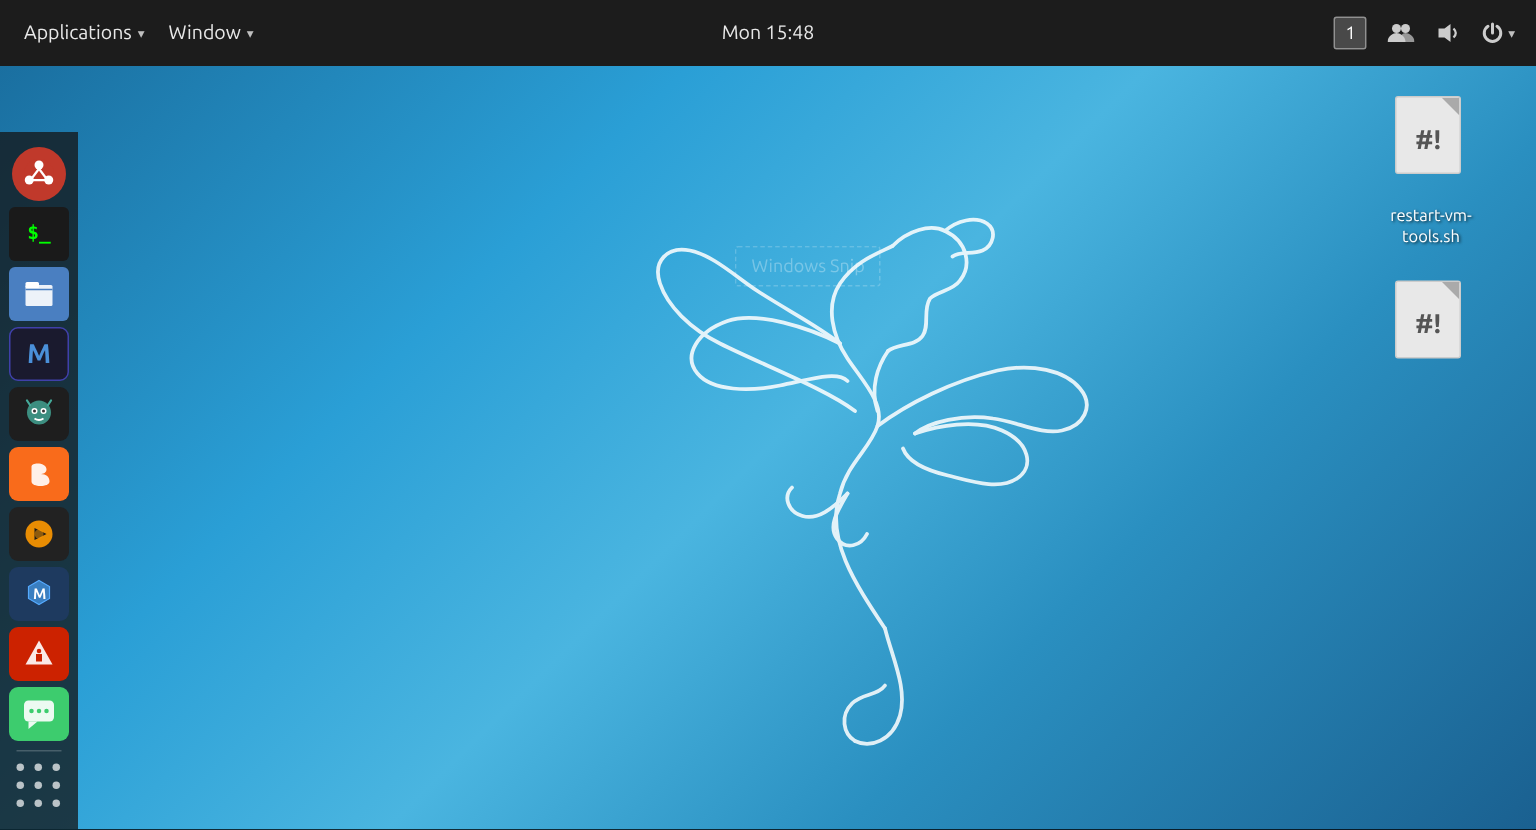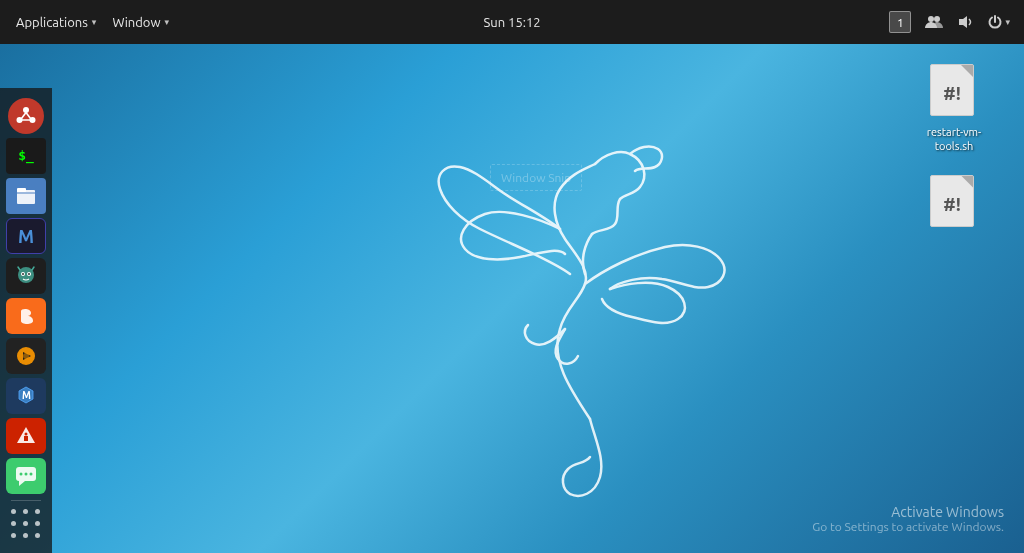--- a/index.html
+++ b/index.html
@@ -203,21 +203,21 @@
     .file-icon-hash {
       font-size: 18px;
       color: #555;
       font-weight: bold;
       margin-top: 6px;
     }
     .icon-label {
       color: #fff;
       font-size: 11px;
       text-align: center;
-      margin-top: 4px;
+      margin-top: 16px;
       text-shadow: 1px 1px 2px rgba(0,0,0,0.8);
       padding: 1px 3px;
       border-radius: 2px;
       word-break: break-word;
       line-height: 1.3;
     }
 
     
     #activate-windows {
       position: absolute;
@@ -245,21 +245,21 @@
 <div id="top-panel">
   <div class="panel-menu-item">
     <span>Applications</span>
     <span class="caret">▾</span>
   </div>
   <div class="panel-menu-item">
     <span>Window</span>
     <span class="caret">▾</span>
   </div>
 
-  <div class="panel-clock">Sun 15:12</div>
+  <div class="panel-clock">Mon 15:48</div>
 
   <div class="panel-right">
     <div class="panel-right-item">
       <div class="workspace-indicator">1</div>
     </div>
     <div class="panel-right-item">
 
       <svg width="18" height="16" viewBox="0 0 18 16" fill="none">
         <circle cx="6" cy="5" r="3" fill="#ccc"></circle>
         <circle cx="12" cy="5" r="3" fill="#ccc"></circle>
@@ -309,21 +309,21 @@
 
       <path d="M180 320 C185 340 195 360 190 378 C185 395 170 400 160 395"></path>
       <path d="M160 395 C152 390 150 378 158 370 C165 363 175 365 180 358"></path>
 
       <path d="M155 230 C145 240 135 248 125 245 C115 242 112 232 118 226"></path>
       <path d="M155 230 C148 242 142 252 148 260 C154 268 164 265 168 257"></path>
     </g>
   </svg>
 
   <div id="window-snip-ghost">
-    <span>Window Snip</span>
+    <span>Windows Snip</span>
   </div>
 
   <div id="dock">
 
     <div class="dock-item">
       <div style="width:36px;height:36px;border-radius:50%;background:#c0392b;display:flex;align-items:center;justify-content:center;">
         <svg width="22" height="22" viewBox="0 0 22 22" fill="none">
           <circle cx="11" cy="11" r="10" fill="#c0392b"></circle>
           <circle cx="11" cy="5" r="3" fill="white"></circle>
           <circle cx="4.5" cy="15" r="3" fill="white"></circle>
@@ -434,18 +434,14 @@
     <div class="desktop-icon">
       <div class="file-icon">
         <div class="file-icon-body">
           <div class="file-icon-corner"></div>
           <span class="file-icon-hash">#!</span>
         </div>
       </div>
     </div>
   </div>
 
-  <div id="activate-windows">
-    <div class="title">Activate Windows</div>
-    <div class="subtitle">Go to Settings to activate Windows.</div>
-  </div>
 
 </div>
 
 </body></html>

